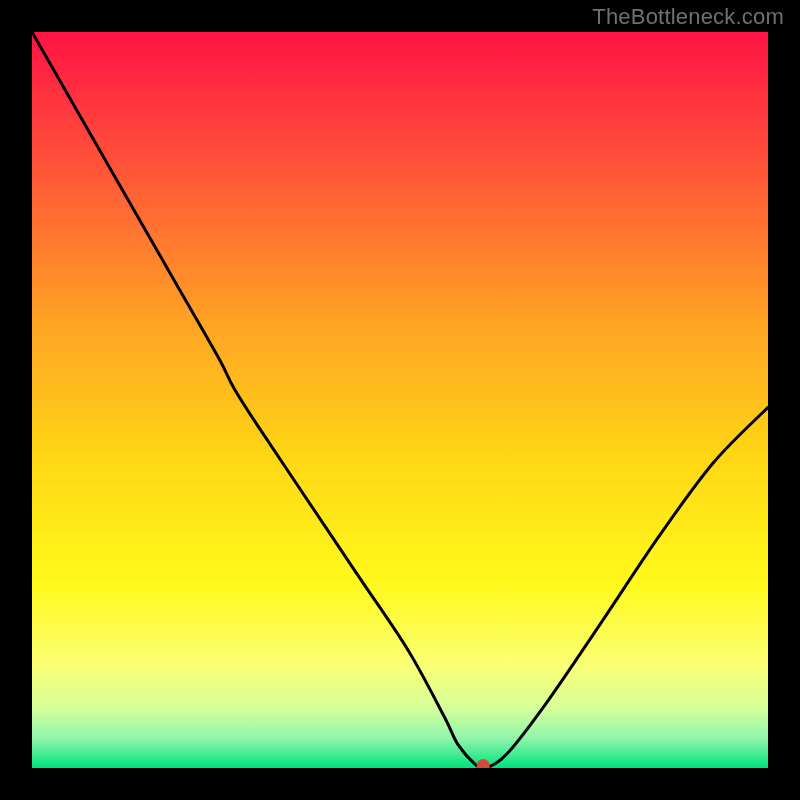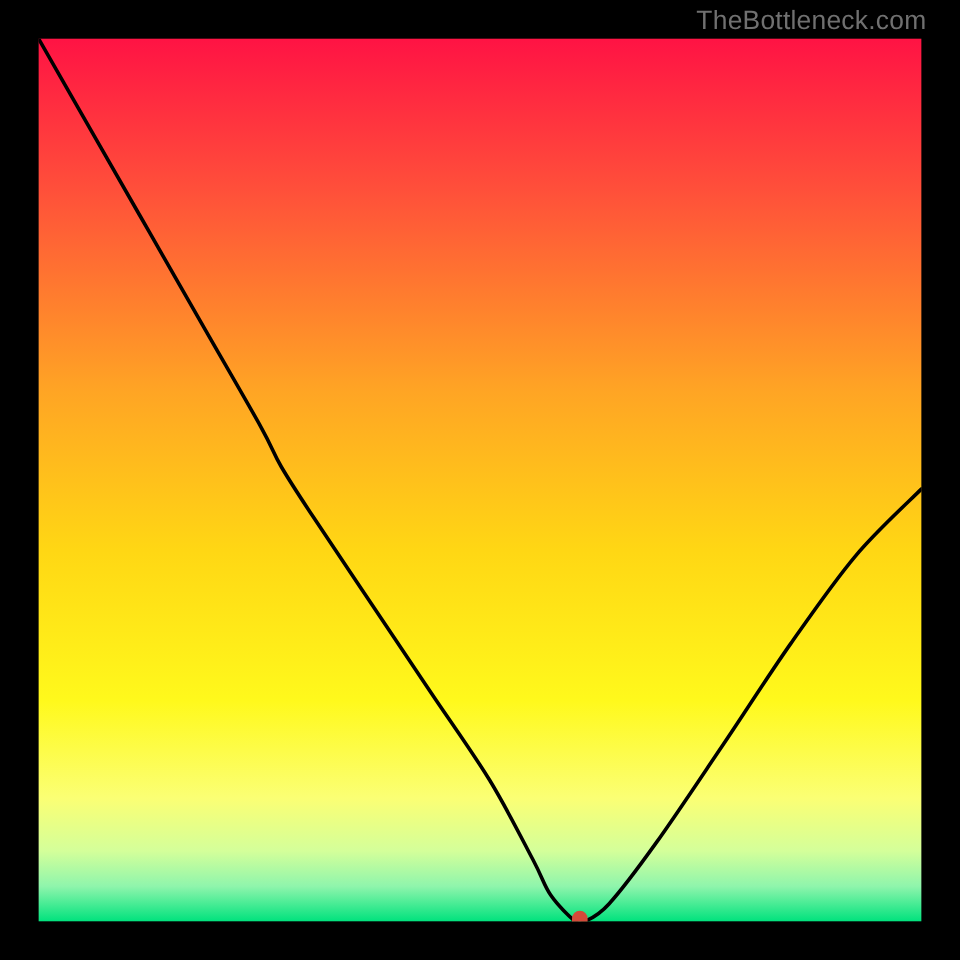--- a/index.html
+++ b/index.html
@@ -12,21 +12,21 @@
   }
   .outer {
     width: 800px;
     height: 800px;
     background: #000;
     position: relative;
   }
   .watermark {
     position: absolute;
     top: 4px;
-    right: 28px;
+    right: 16px;
     color: #707070;
     font-size: 22px;
     font-weight: 500;
     letter-spacing: 0.2px;
   }
   .plot {
     position: absolute;
     top: 32px;
     left: 32px;
     width: 736px;

